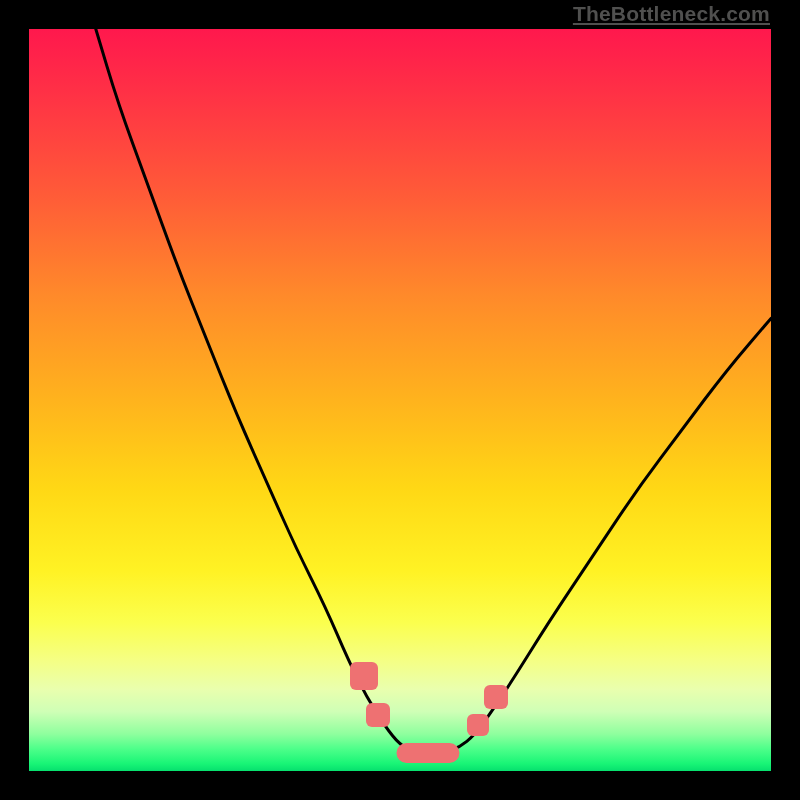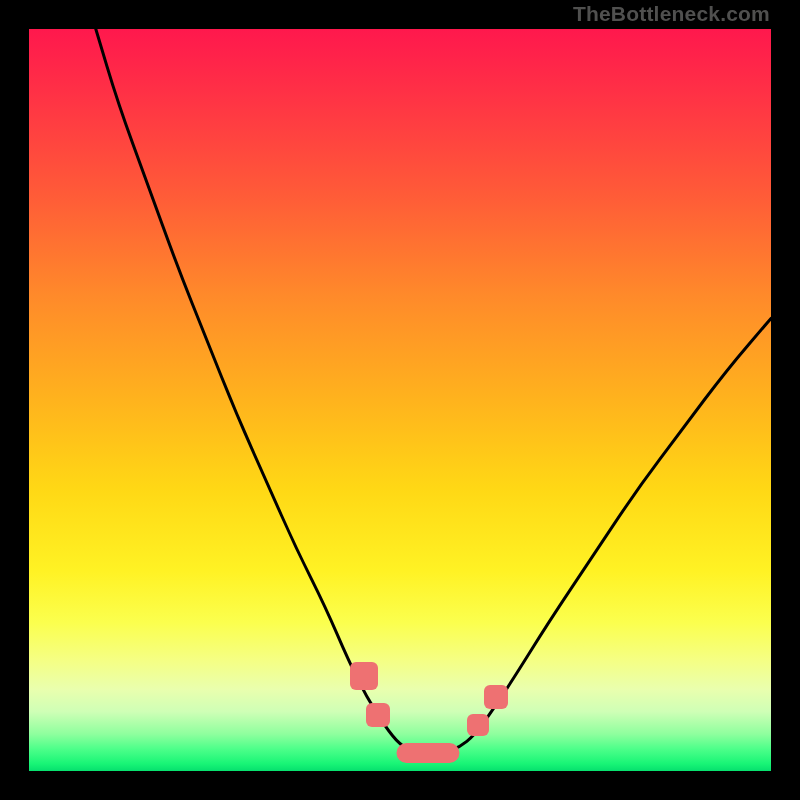--- a/index.html
+++ b/index.html
@@ -48,20 +48,21 @@
   }
   .attribution {
     position: absolute;
     top: 2px;
     right: 30px;
     font-family: Arial, Helvetica, sans-serif;
     font-size: 21px;
     font-weight: bold;
     color: #50504f;
     letter-spacing: 0.2px;
+    text-decoration: underline;
   }
   .curve {
     position: absolute;
     inset: 0;
   }
   .marker {
     position: absolute;
     background: #ee7172;
     border-radius: 6px;
     transform: translate(-50%, -50%);

